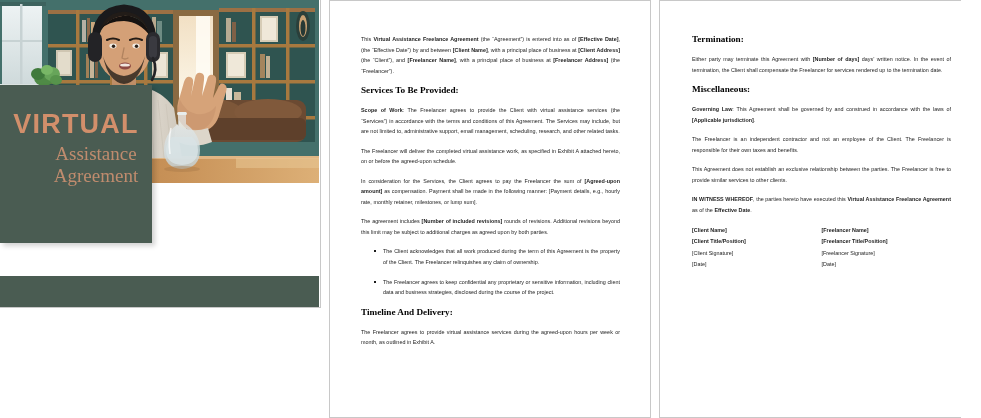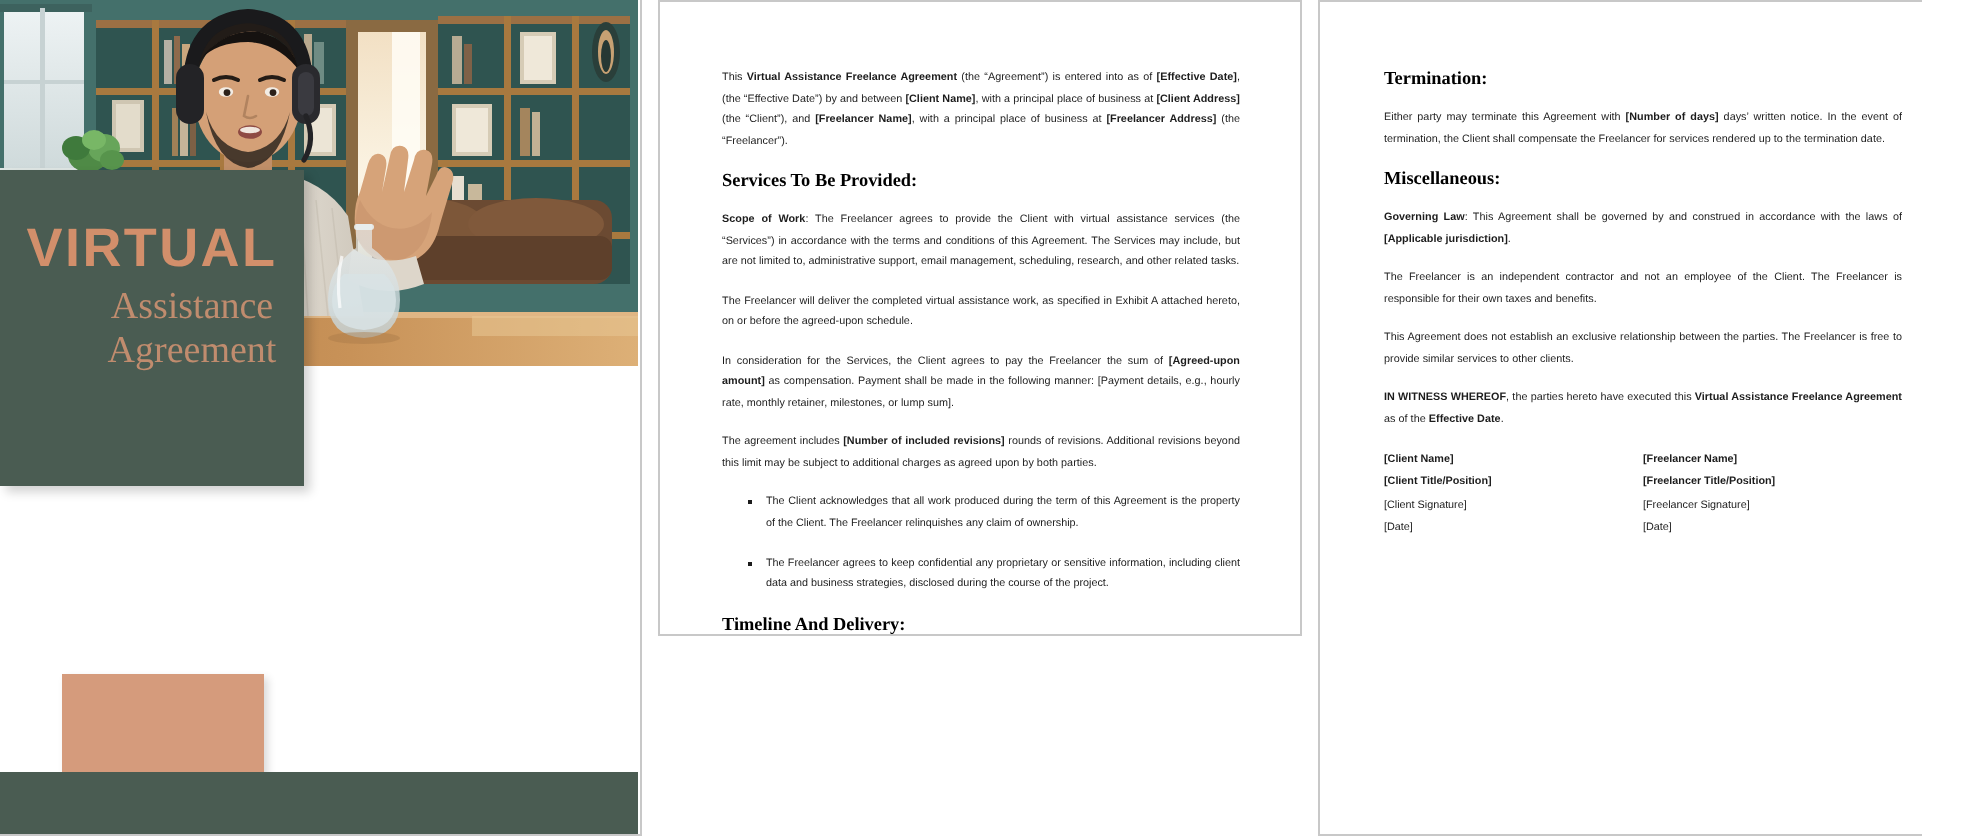--- a/index.html
+++ b/index.html
@@ -23,22 +23,22 @@
 
   
   .page {
     position: absolute;
     top: 0;
     background: #ffffff;
     border: 1px solid #c8c8c8;
     box-sizing: border-box;
     overflow: hidden;
   }
-  .page-cover   { left: 0px;   width: 321px; height: 418px; border-left: none; border-top: none; }
-  .page-two     { left: 329px; width: 322px; height: 318px; }
+  .page-cover   { left: 0px;   width: 321px; height: 308px; border-left: none; border-top: none; }
+  .page-two     { left: 329px; width: 322px; height: 418px; }
   .page-three   { left: 659px; width: 302px; height: 418px; border-right: none; }
 
   
   .cover-photo {
     position: absolute;
     left: 0;
     top: 0;
     width: 319px;
     height: 183px;
     overflow: hidden;

